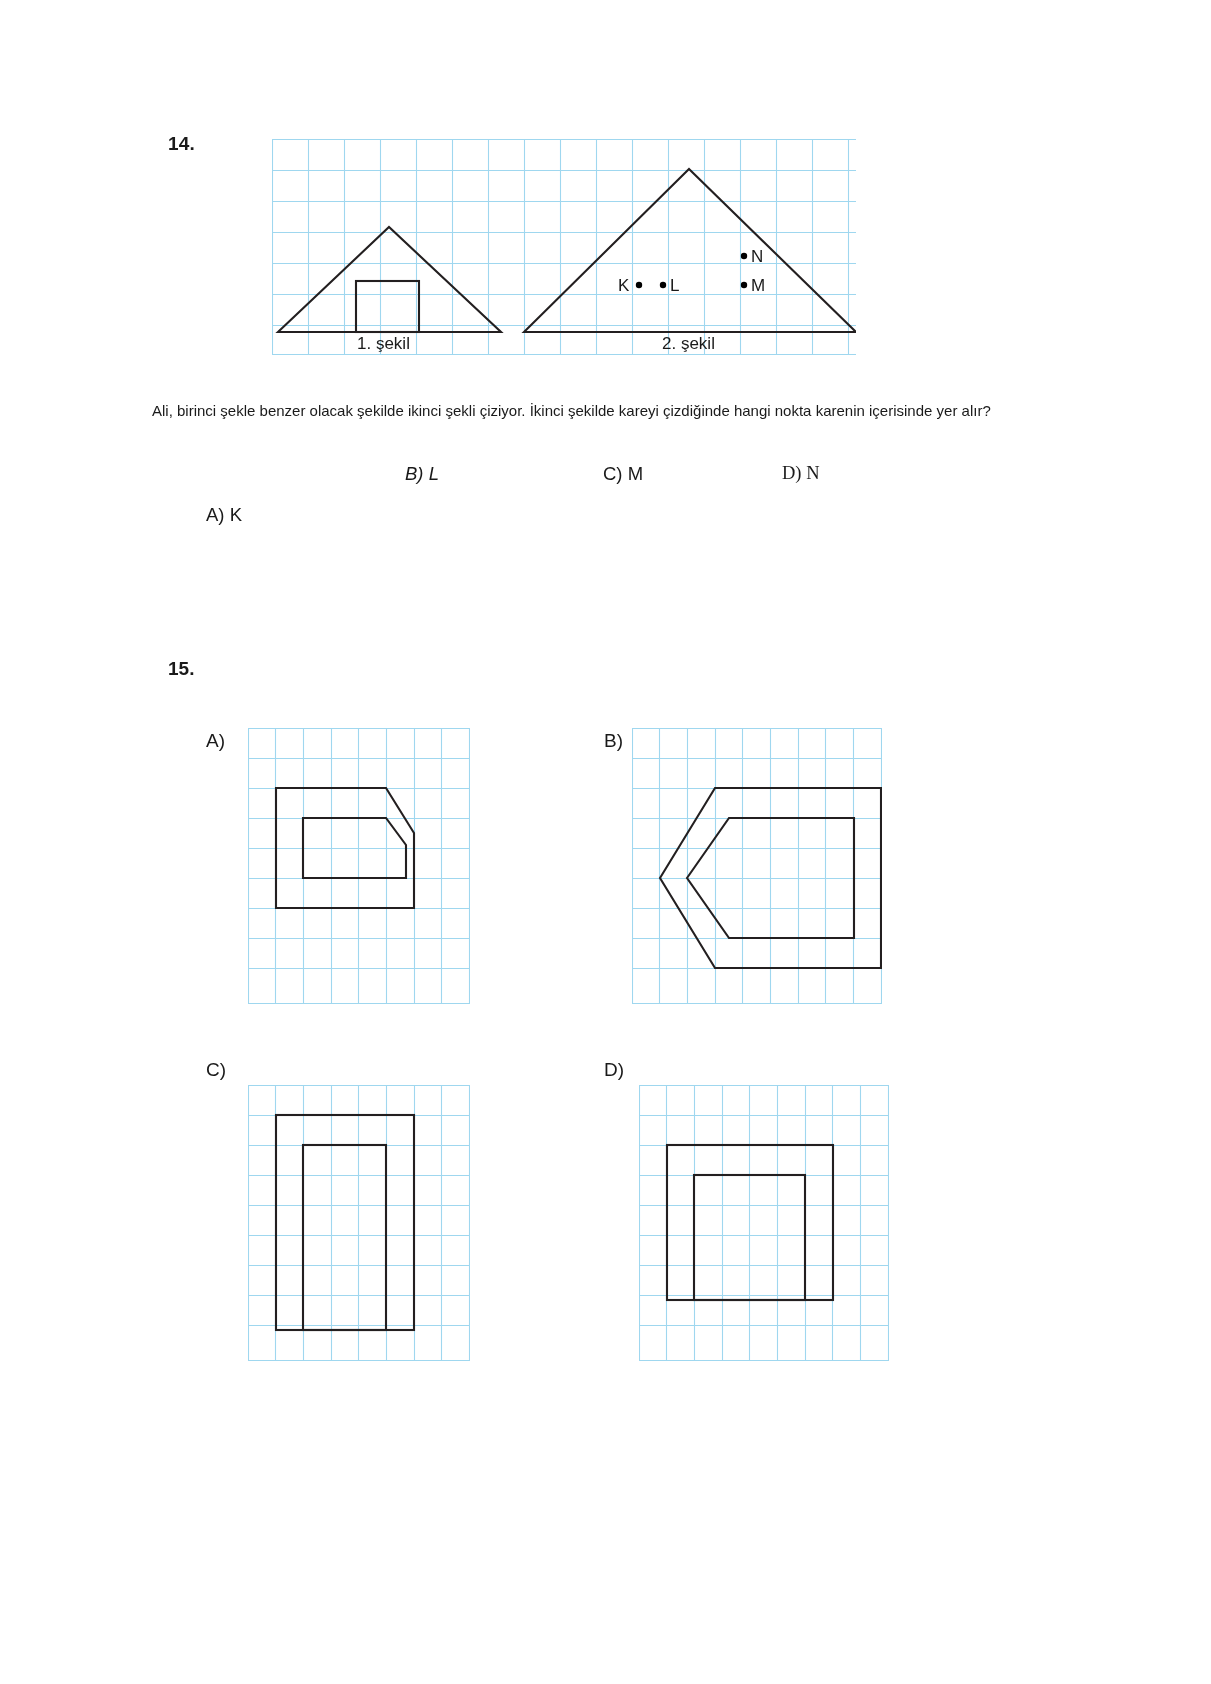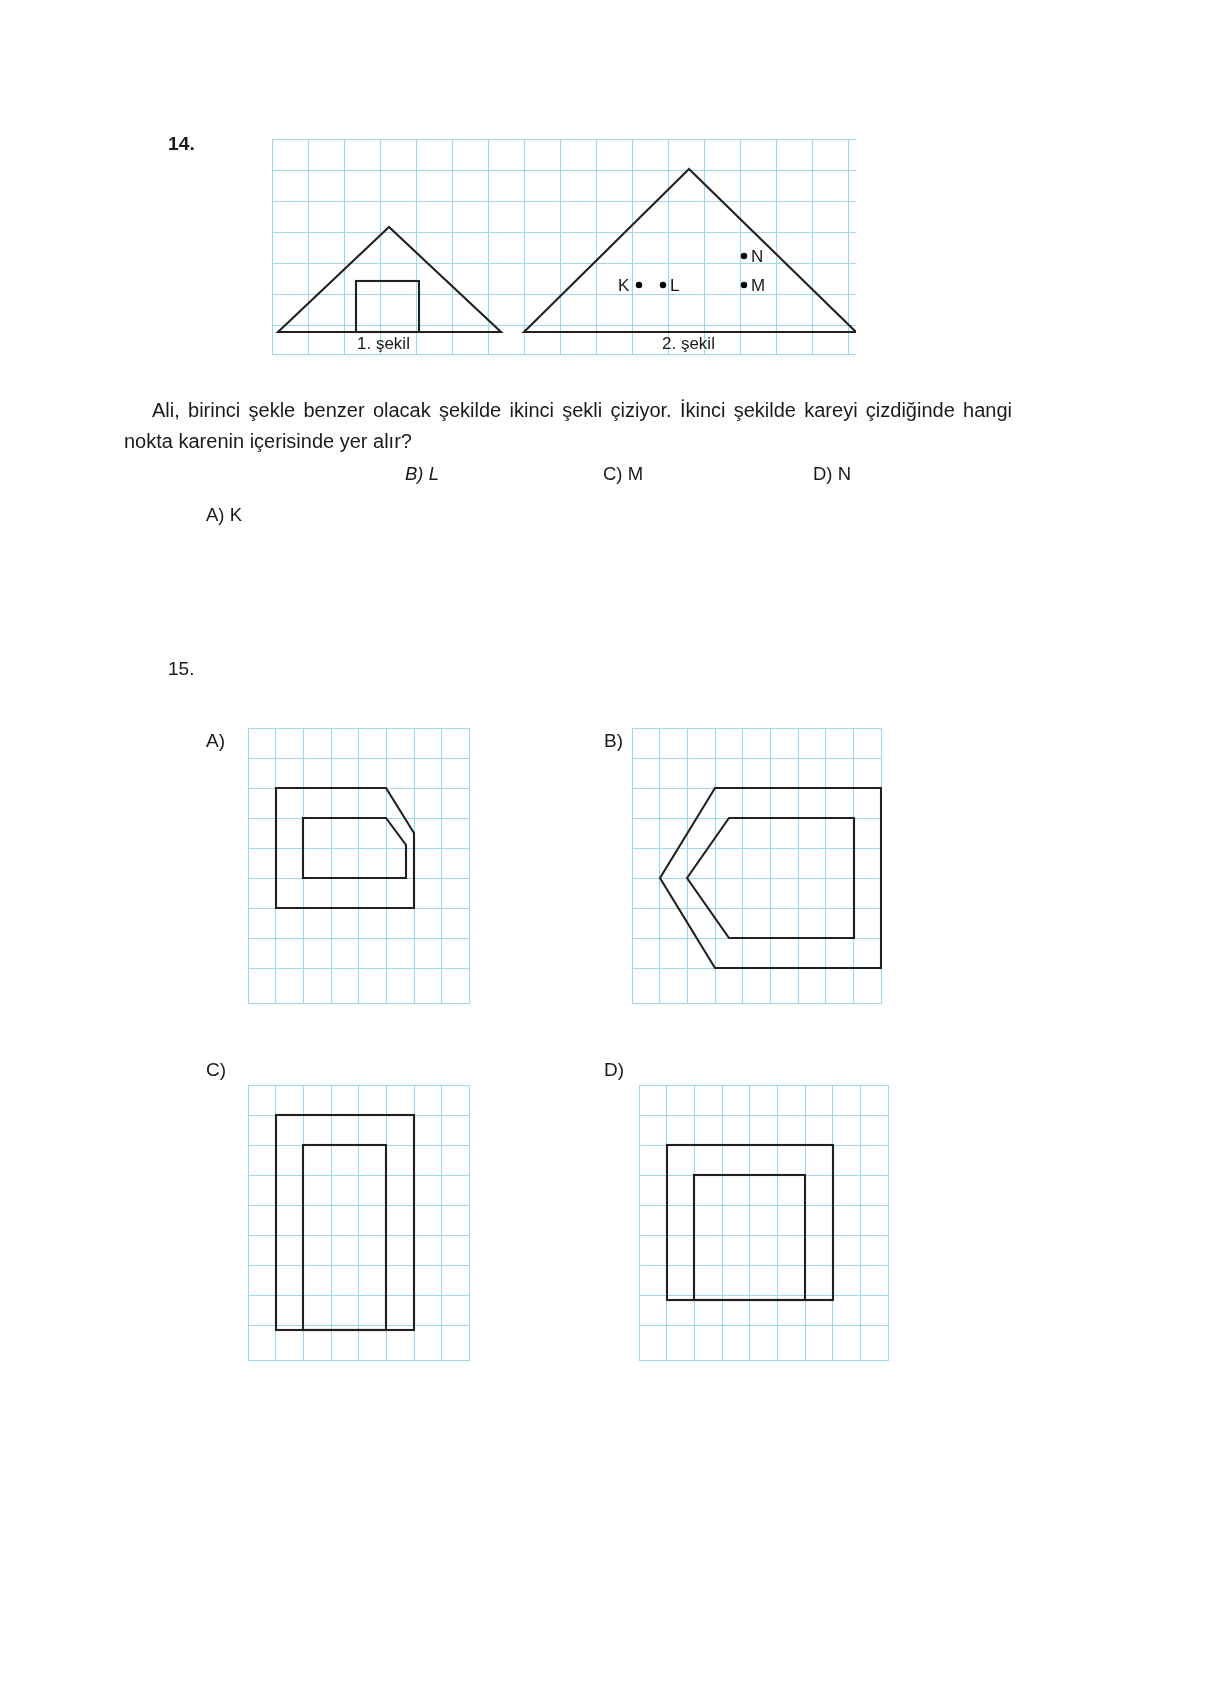--- a/index.html
+++ b/index.html
@@ -33,50 +33,50 @@
     position: absolute;
     left: 272px;
     top: 139px;
   }
 
   #q14-body {
     position: absolute;
     left: 124px;
     top: 395px;
     width: 888px;
-    font-size: 20px;
+    font-size: 15px;
     line-height: 31px;
     text-align: justify;
   }
   #q14-body .indent { display:inline-block; width: 28px; }
 
   #q14-options {
     position: absolute;
     left: 206px;
     top: 463px;
     width: 700px;
     font-size: 18.5px;
   }
   #q14-options .opt {
     position: absolute;
     top: 0;
     white-space: nowrap;
   }
   #q14-options .opt.o0 { left: 0px; margin-top: 41px; }
   #q14-options .opt.o1 { left: 199px; font-style: italic; }
   #q14-options .opt.o2 { left: 397px; }
-  #q14-options .opt.o3 { left: 607px; }
+  #q14-options .opt.o3 { left: 576px; font-family: Liberation Serif, serif; }
 
   
   #q15-number {
     position: absolute;
     left: 168px;
     top: 658px;
     font-size: 19px;
-    font-weight: normal;
+    font-weight: bold;
   }
   #q15-title {
     position: absolute;
     left: 205px;
     top: 657px;
     font-size: 19px;
     white-space: nowrap;
   }
 
   .choice-label {

